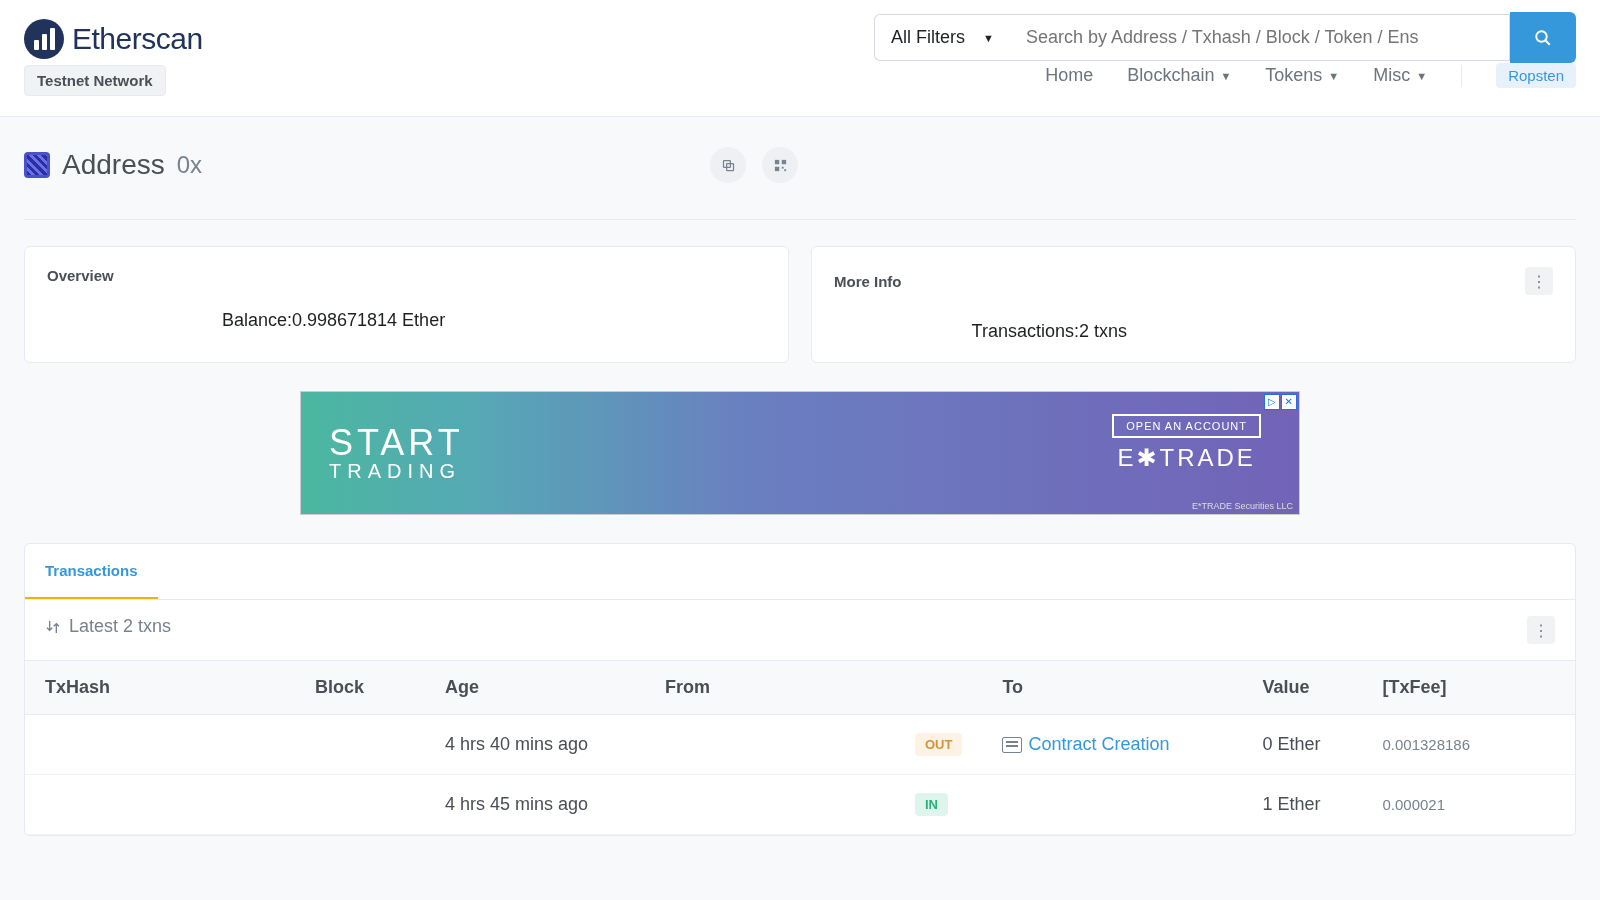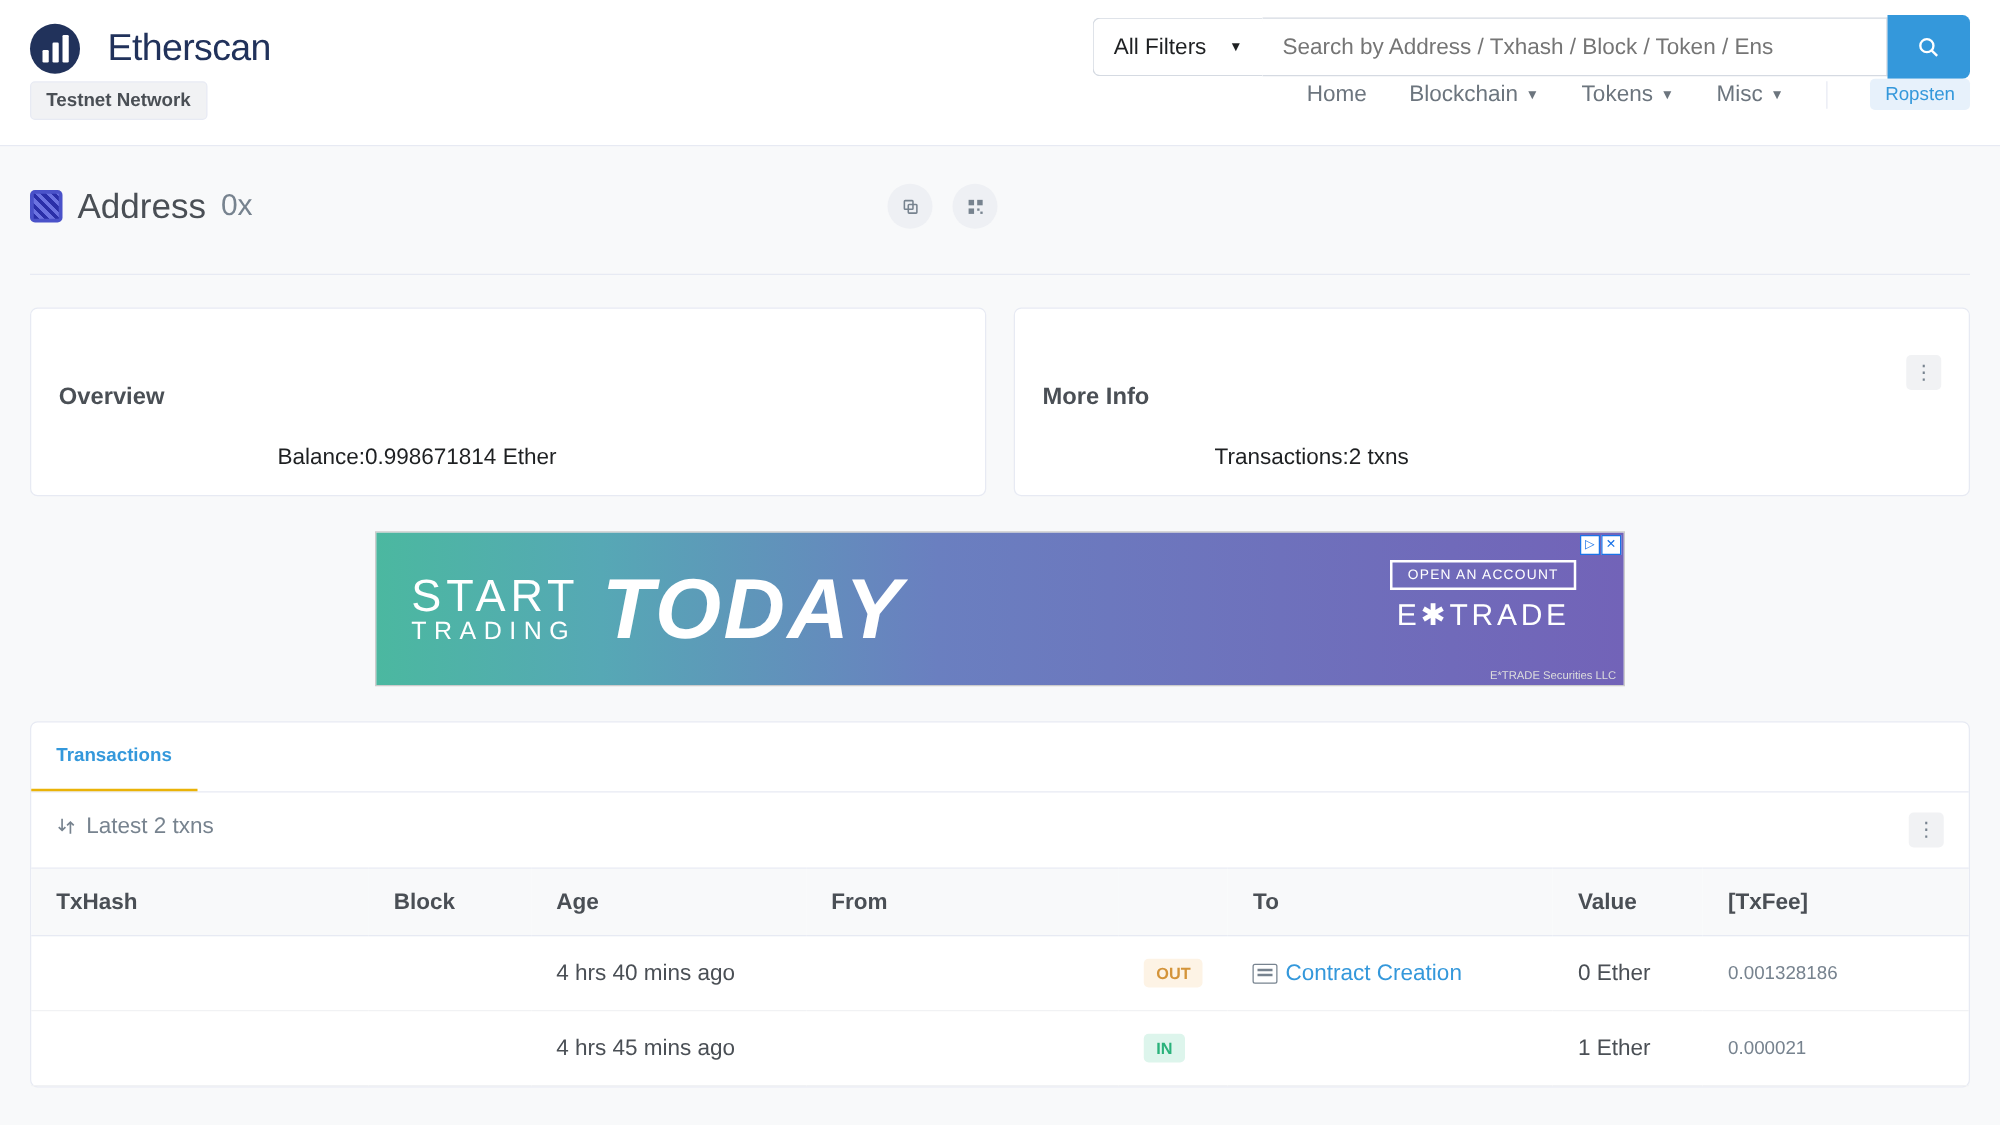--- a/index.html
+++ b/index.html
@@ -1,20 +1,20 @@
 <!DOCTYPE html>
 <html><head>
 <meta charset="utf-8">
 <style>
 * { box-sizing: border-box; margin: 0; padding: 0; }
 body { font-family: -apple-system, BlinkMacSystemFont, "Segoe UI", Helvetica, Arial, sans-serif; background: #f8f9fa; color: #1e2022; width: 1600px; }
 .header { background: #fff; border-bottom: 1px solid #e7eaf3; padding: 12px 24px 0; }
 .header-top { display: flex; align-items: center; justify-content: space-between; margin-bottom: 14px; }
 .logo-area { display: flex; flex-direction: column; gap: 6px; }
-.logo { display: flex; align-items: center; gap: 22px; }
+.logo { display: flex; align-items: center; gap: 8px; }
 .logo-icon { width: 40px; height: 40px; border-radius: 50%; background: #21325b; display: flex; align-items: center; justify-content: center; position: relative; overflow: hidden; }
 .logo-bars { display: flex; gap: 3px; align-items: flex-end; }
 .logo-bars span { width: 5px; background: #fff; border-radius: 1px; }
 .logo-bars span:nth-child(1){height:10px} .logo-bars span:nth-child(2){height:16px} .logo-bars span:nth-child(3){height:22px}
 .logo-text { font-size: 30px; font-weight: 500; color: #21325b; letter-spacing: -0.5px; }
 .testnet { align-self: flex-start; background: #f1f2f4; border: 1px solid #e7eaf3; padding: 6px 12px; font-size: 15px; font-weight: 600; color: #4a4f55; border-radius: 4px; }
 .search-row { display: flex; align-items: center; }
 .filter-dd { display:flex; align-items:center; gap:18px; background:#fff; border:1px solid #d5dae2; border-right:none; padding: 12px 16px; font-size:18px; color:#1e2022; border-radius:6px 0 0 6px; }
 .search-input { width: 500px; border:1px solid #d5dae2; border-left:none; padding: 12px 16px; font-size: 18px; outline:none; }
 .search-btn { background:#3498db; border:none; width:66px; height:51px; border-radius:0 6px 6px 0; color:#fff; display:flex; align-items:center; justify-content:center; cursor:pointer; }
@@ -29,21 +29,21 @@
 .identicon { width: 26px; height:26px; background:#4a52c9; border-radius:4px; position:relative; }
 .identicon::before { content:''; position:absolute; inset:3px; background: repeating-linear-gradient(45deg,#2a2fa8,#2a2fa8 3px,#6b72e0 3px,#6b72e0 6px); }
 .addr-title { font-size: 28px; color:#4a4f55; font-weight:400; }
 .addr-sub { font-size: 24px; color:#77838f; }
 .icon-btn { width:36px; height:36px; border-radius:50%; background:#eef0f4; display:flex; align-items:center; justify-content:center; cursor:pointer; color:#77838f; margin-left: 4px; }
 .flex-spacer { flex:1; }
 
 .cards { display:flex; gap:22px; margin-top: 26px; }
 .card { flex:1; background:#fff; border:1px solid #e7eaf3; border-radius:6px; padding: 20px 22px; }
 .card-head { display:flex; justify-content:space-between; align-items:center; margin-bottom: 26px; }
-.card-title { font-size: 19px; font-weight:700; color:#4a4f55;margin-top:40px; }
+.card-title { font-size: 15px; font-weight:700; color:#4a4f55; }
 .kebab { width:28px; height:28px; border-radius:4px; background:#f1f2f4; display:flex; align-items:center; justify-content:center; cursor:pointer; color:#77838f; }
 .kv { display:flex;text-align:right; }
 .kv-label { width: 245px; font-size:18px; color:#1e2022; }
 .kv-value { font-size:18px; color:#1e2022; }
 
 .ad-wrap { display:flex; justify-content:center; margin: 28px 0; }
 .ad { width: 1000px; height: 124px; border:1px solid #ccc; position:relative; background: linear-gradient(90deg,#4bb8a0 0%, #56a8b5 18%, #6a7fc0 45%, #7263b8 100%); display:flex; align-items:center; padding: 0 28px; color:#fff; }
 .ad-corner { position:absolute; top:2px; right:2px; display:flex; gap:1px; }
 .ad-corner span { background:#fff; color:#1a73e8; font-size:10px; padding:0 3px; border:1px solid #1a73e8; line-height:14px; }
 .ad-text1 { font-size: 36px; font-weight:300; letter-spacing:4px; line-height:1; }
@@ -174,21 +174,20 @@
     </div>
   </div>
 
   <div class="ad-wrap">
     <div class="ad">
       <div class="ad-corner">
           <span>▷</span>
           <span>✕</span>
         </div>
       <div class="ad-text1"><span>START</span><span class="sub">TRADING</span></div>
-      <div class="ad-text2">TODAY</div>
       <div class="ad-right">
         <div class="ad-cta">OPEN AN ACCOUNT</div>
         <div class="ad-brand">E✱TRADE</div>
       </div>
       <div class="ad-foot">E*TRADE Securities LLC</div>
     </div>
   </div>
 
   <div class="tx-panel">
     <div class="tabs">

